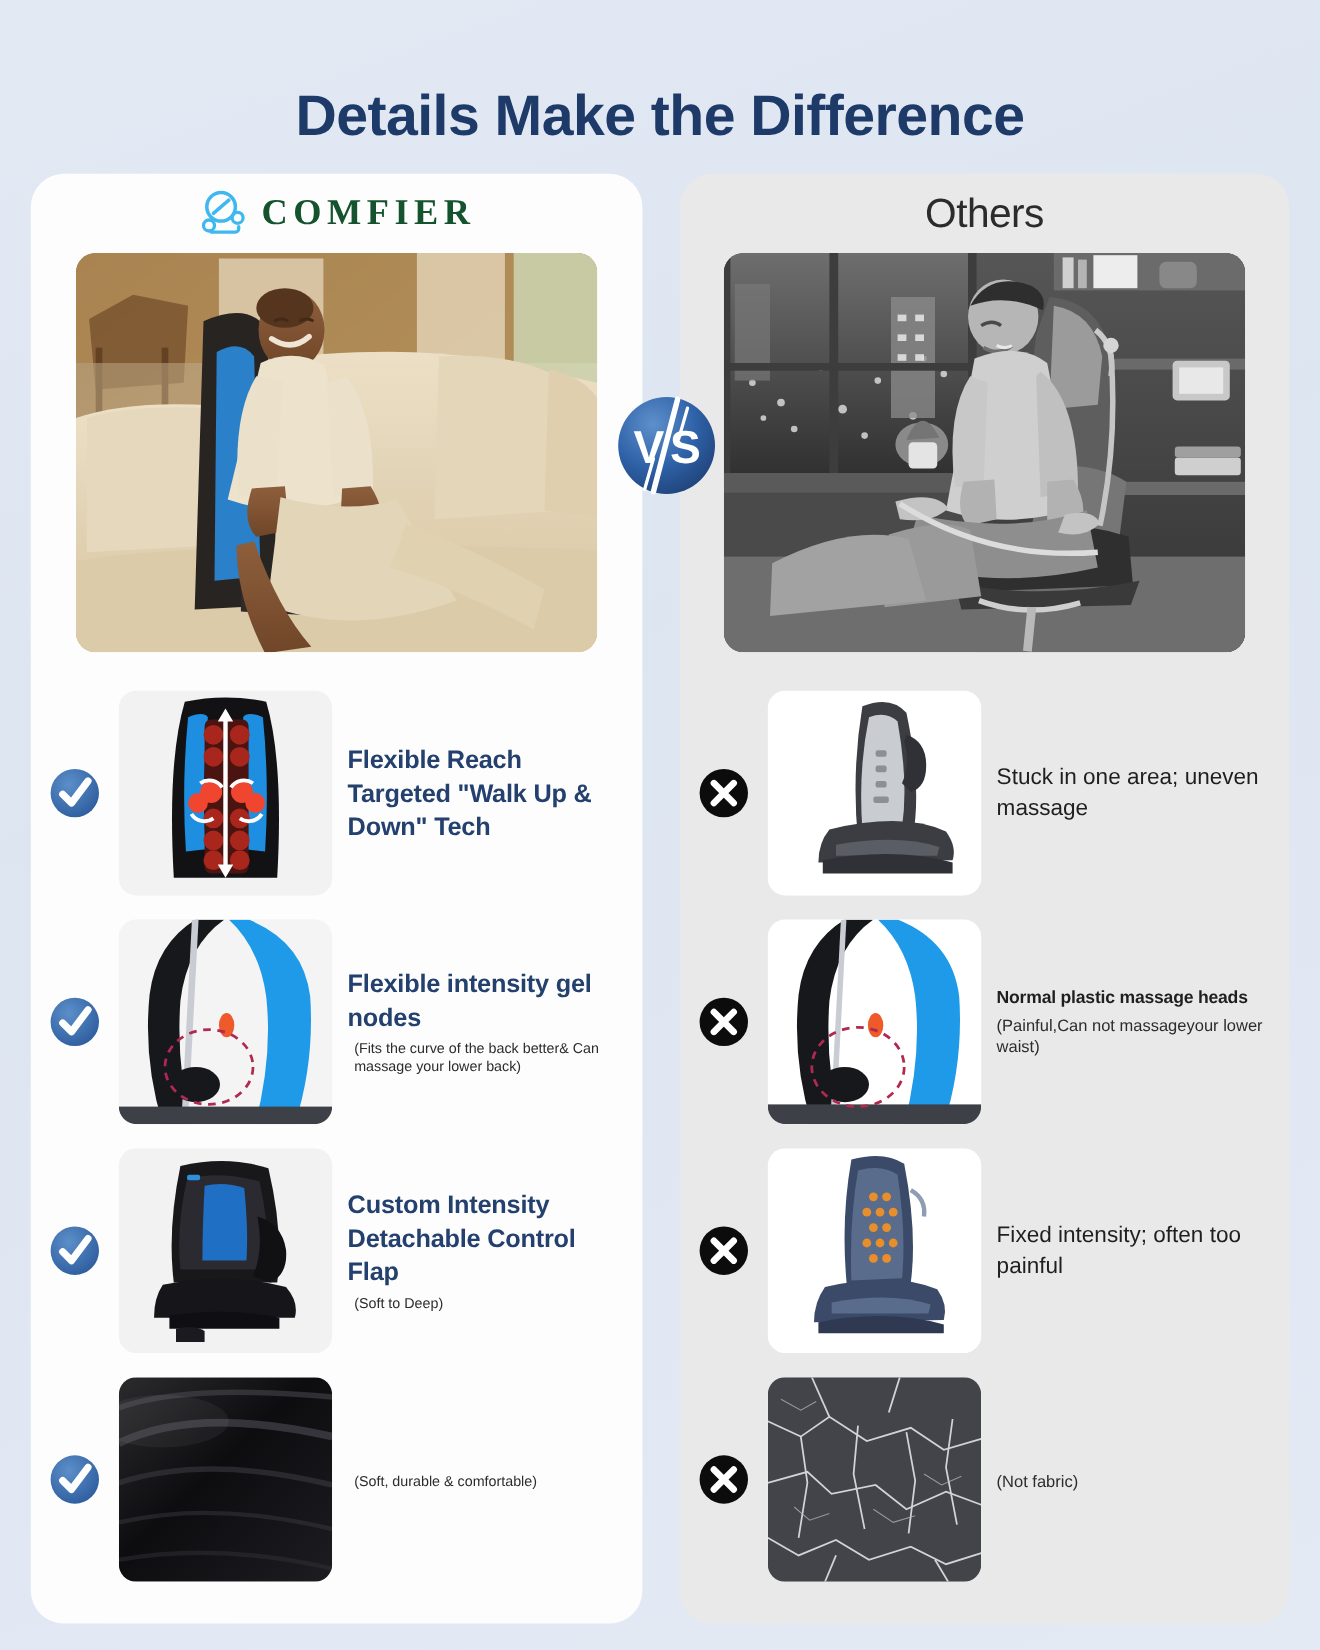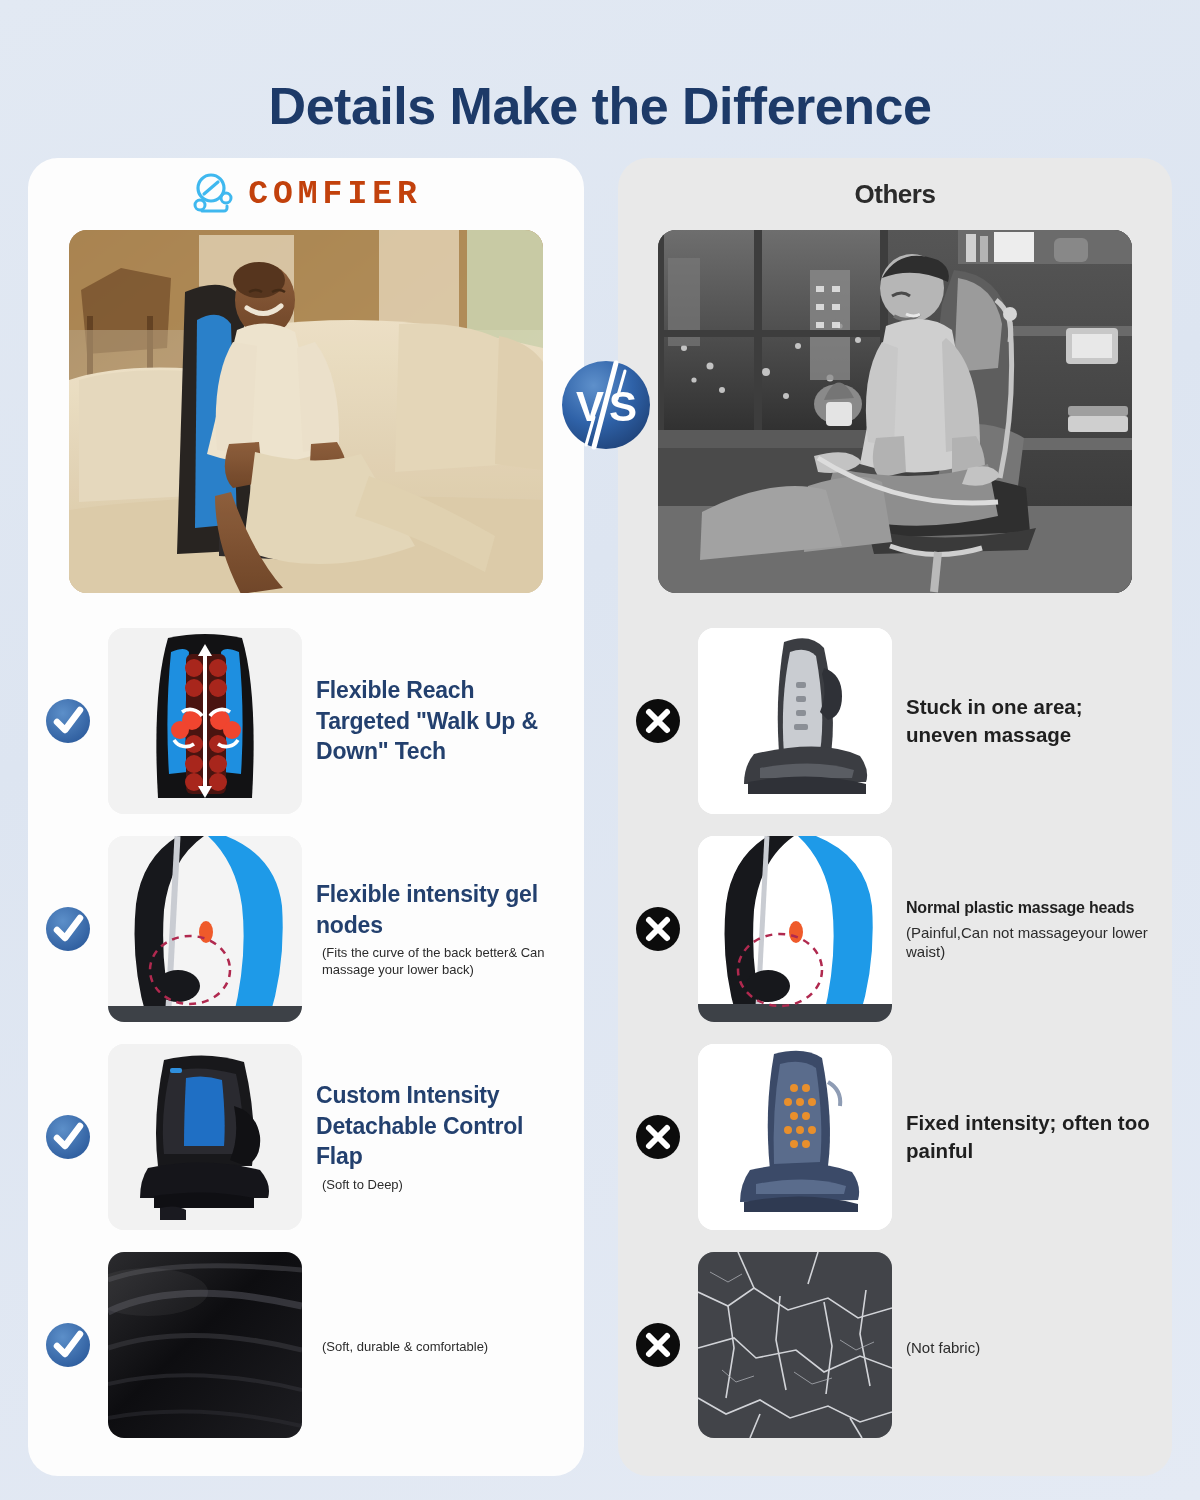--- a/index.html
+++ b/index.html
@@ -59,32 +59,32 @@
     display: flex;
     align-items: center;
     justify-content: center;
     gap: 12px;
   }
   .logo-mark { width: 46px; height: 42px; flex: none; }
   .brand-word {
     font-size: 33px;
     font-weight: bold;
     letter-spacing: 5px;
-    color: #c2410c;
-    font-family: Liberation Mono, monospace;
+    color: #14532d;
+    font-family: Liberation Serif, serif;
   }
   .others-head {
     height: 72px;
     display: flex;
     align-items: center;
     justify-content: center;
   }
   .others-word {
-    font-size: 26px;
-    font-weight: bold;
+    font-size: 37px;
+    font-weight: normal;
     color: #2b2b2b;
     letter-spacing: -0.5px;
   }
 
   
   .hero {
     margin: 0 auto;
     border-radius: 18px;
     overflow: hidden;
     position: relative;
@@ -166,21 +166,21 @@
   .o-sub {
     font-size: 15px;
     color: #2c2c2c;
     line-height: 1.28;
     margin-top: 5px;
   }
   .o-plain {
     font-size: 20.5px;
     color: #1f1f1f;
     line-height: 1.35;
-    font-weight: bold;
+    font-weight: normal;
   }
 </style>
 </head>
 <body>
 
 <div class="page-title">Details Make the Difference</div>
 
 <div class="columns">
 
   <div class="col col-left">

